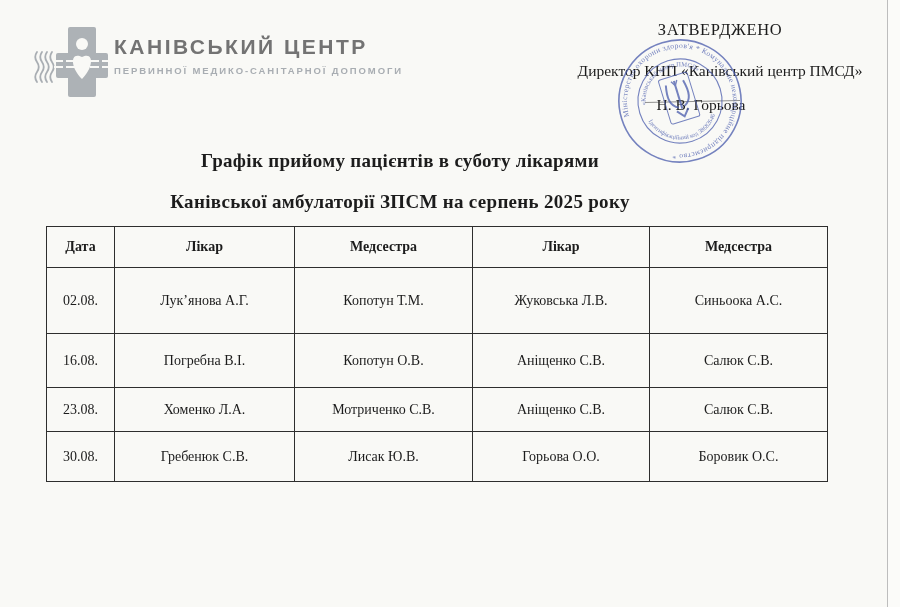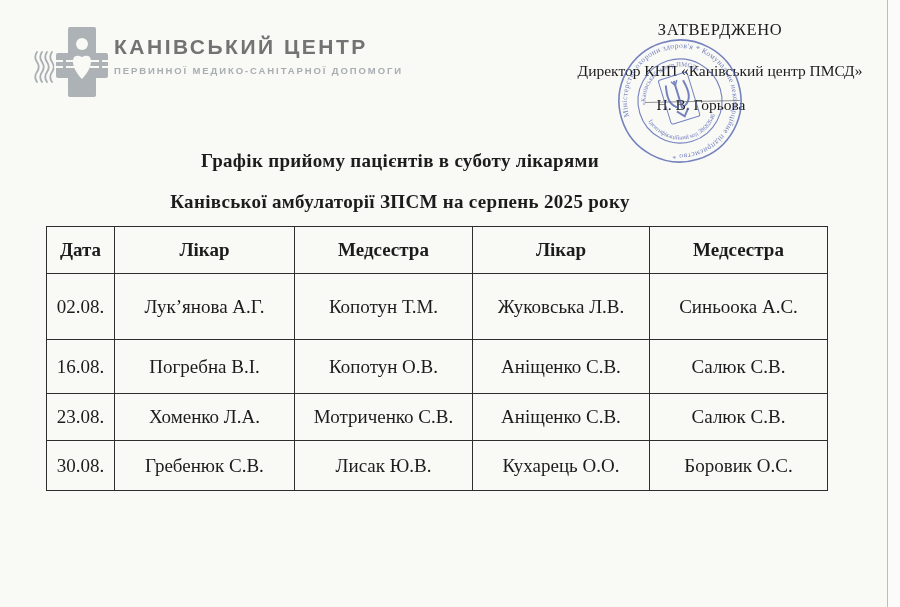--- a/index.html
+++ b/index.html
@@ -42,21 +42,21 @@
   
   .doc-titles{position:absolute;left:0;top:150px;width:800px;text-align:center;}
   .doc-title{font-size:19px;font-weight:bold;letter-spacing:.3px;}
   .doc-title + .doc-title{margin-top:19px;}
 
   
   .schedule{position:absolute;left:46px;top:226px;border-collapse:collapse;table-layout:fixed;}
   .schedule td,.schedule th{
     border:1.6px solid #2e2e2e;
     text-align:center;vertical-align:middle;
-    font-size:19px;padding:12px 4px;
+    font-size:14px;padding:12px 4px;
     background:#f9f9f6;
   }
   .schedule th{font-weight:bold;}
   .schedule tr.hdr   {height:38px;}
   .schedule tr.r0{height:66px;}
   .schedule tr.r1{height:54px;}
   .schedule tr.r2{height:54px;}
   .schedule tr.r3{height:44px;}
   .schedule tr.r4{height:50px;}
 </style>
@@ -173,21 +173,21 @@
         <td>23.08.</td>
         <td>Хоменко Л.А.</td>
         <td>Мотриченко С.В.</td>
         <td>Аніщенко С.В.</td>
         <td>Салюк С.В.</td>
       </tr>
       <tr class="r4">
         <td>30.08.</td>
         <td>Гребенюк С.В.</td>
         <td>Лисак Ю.В.</td>
-        <td>Кухарець О.О.</td>
+        <td>Горьова О.О.</td>
         <td>Боровик О.С.</td>
       </tr>
     </tbody>
   </table>
 
   <div class="paper-edge-strip"></div>
   <div class="paper-edge-right"></div>
 </div>
 
 </body></html>

